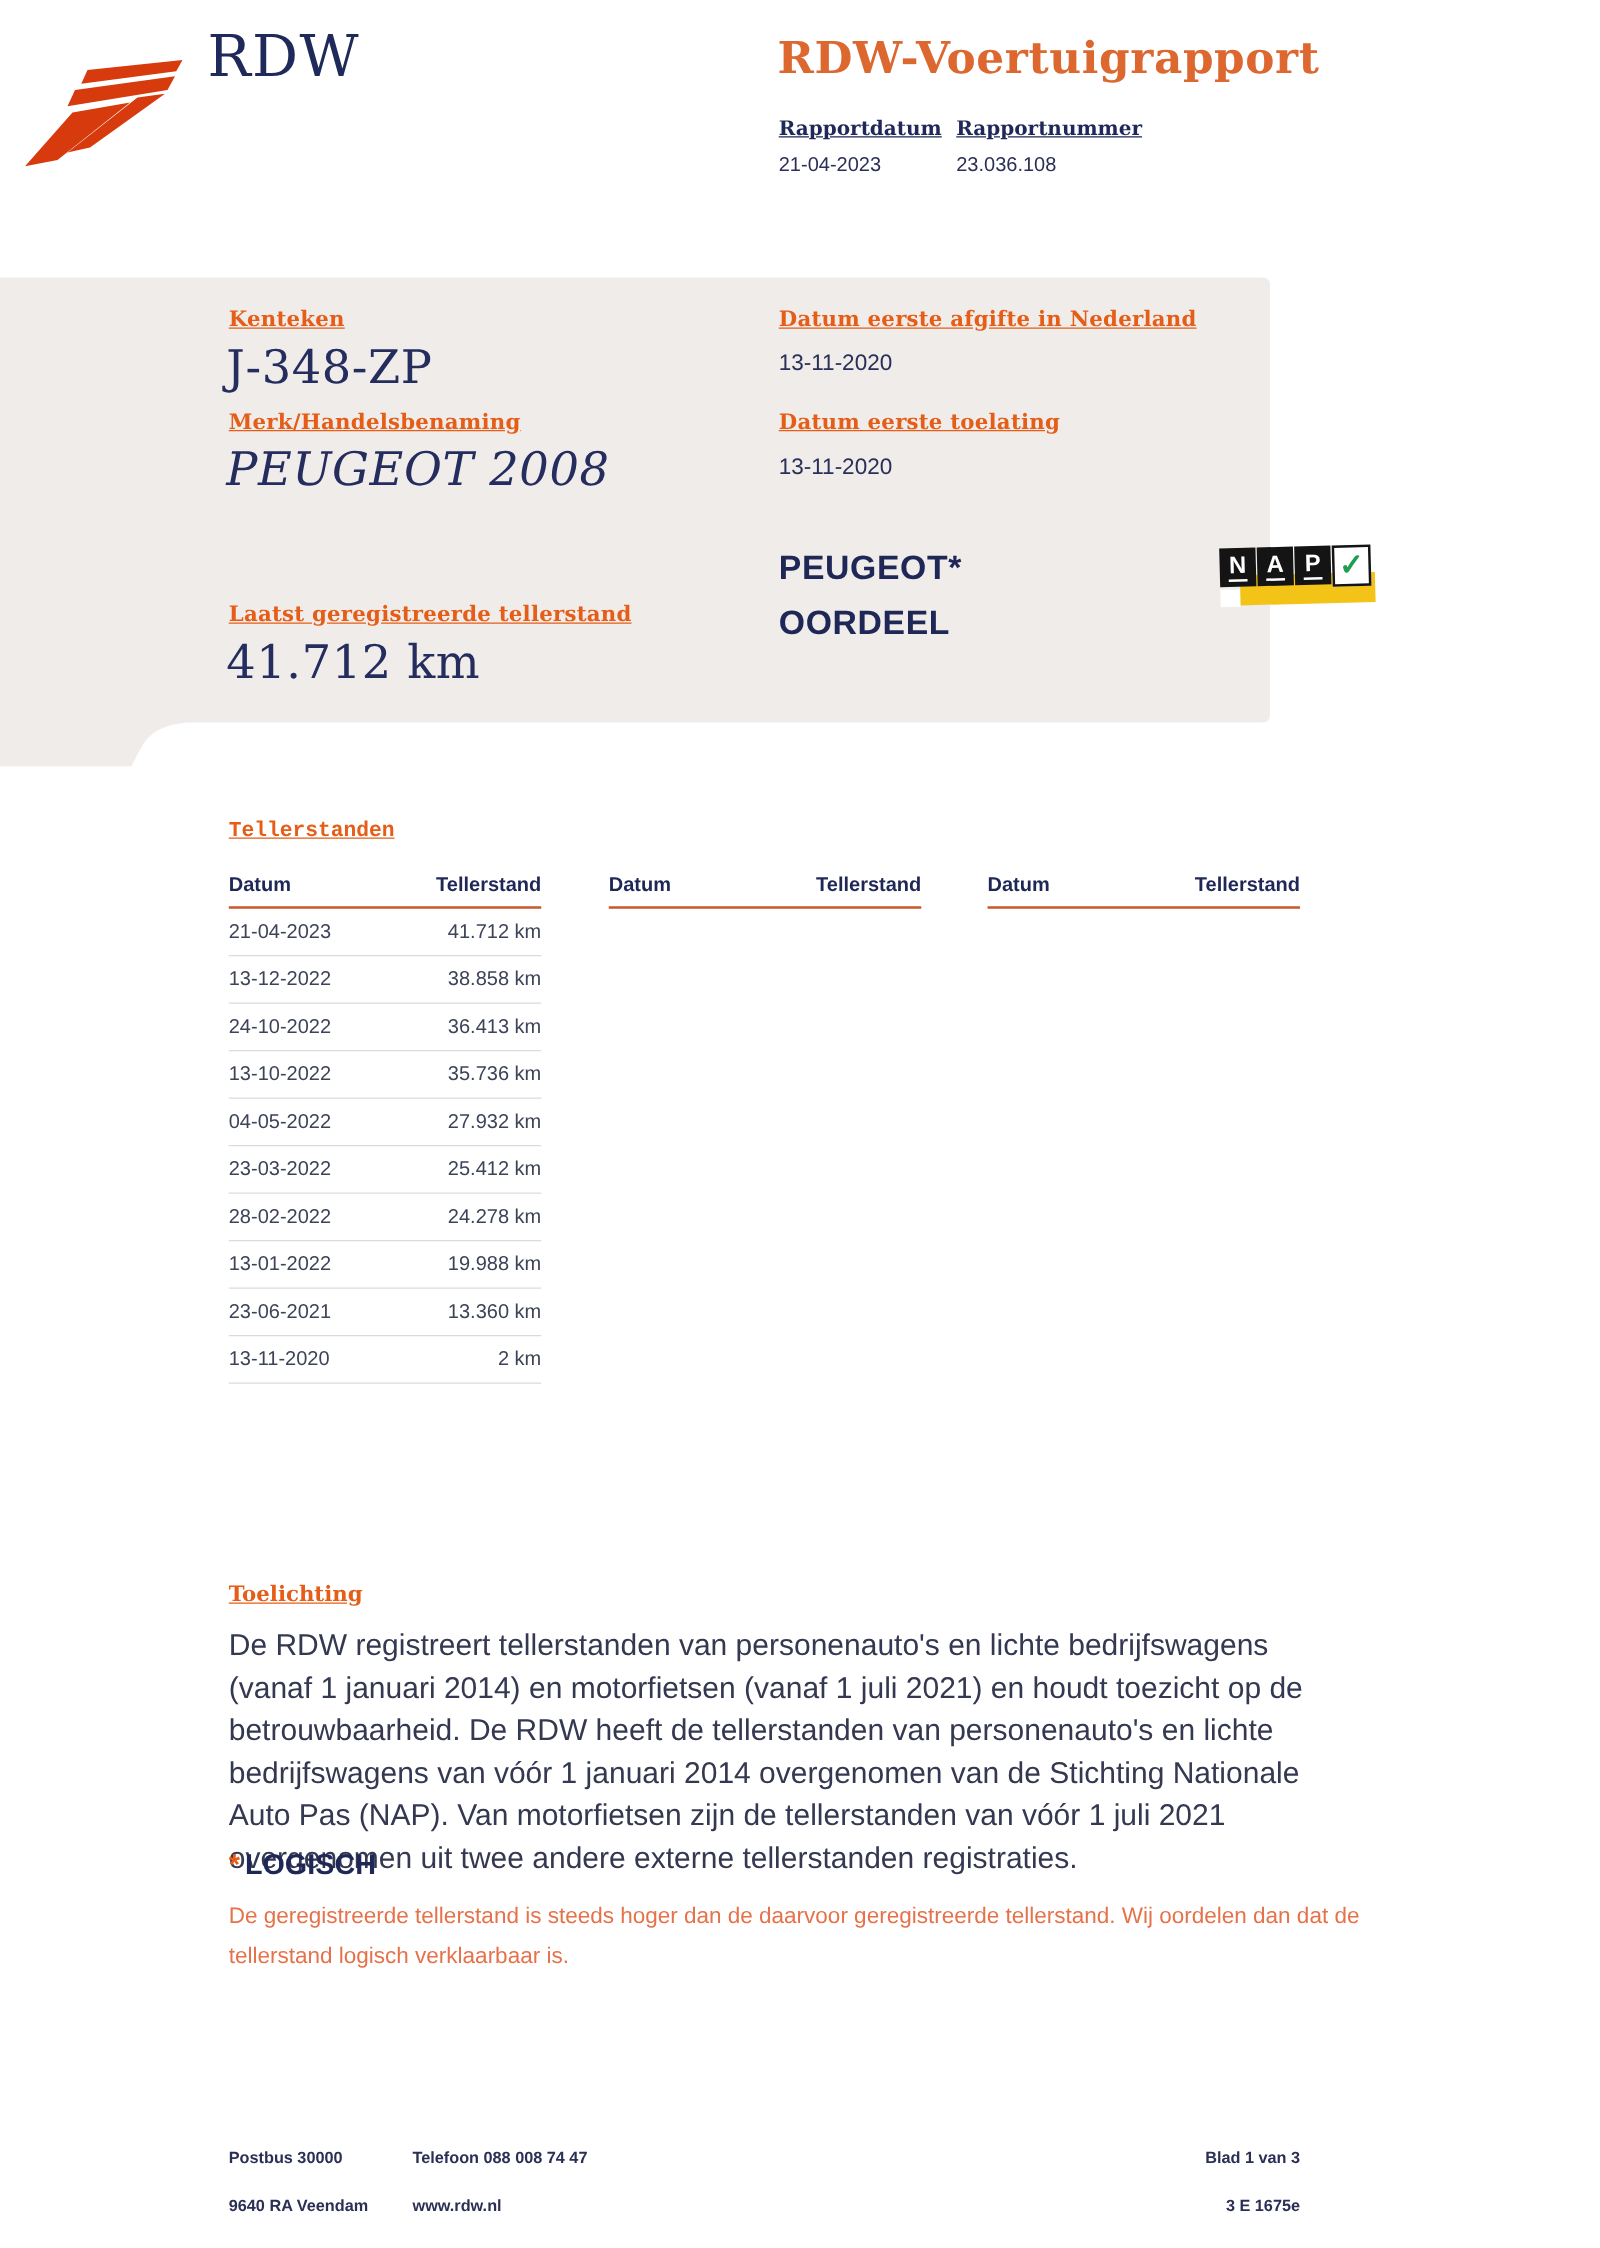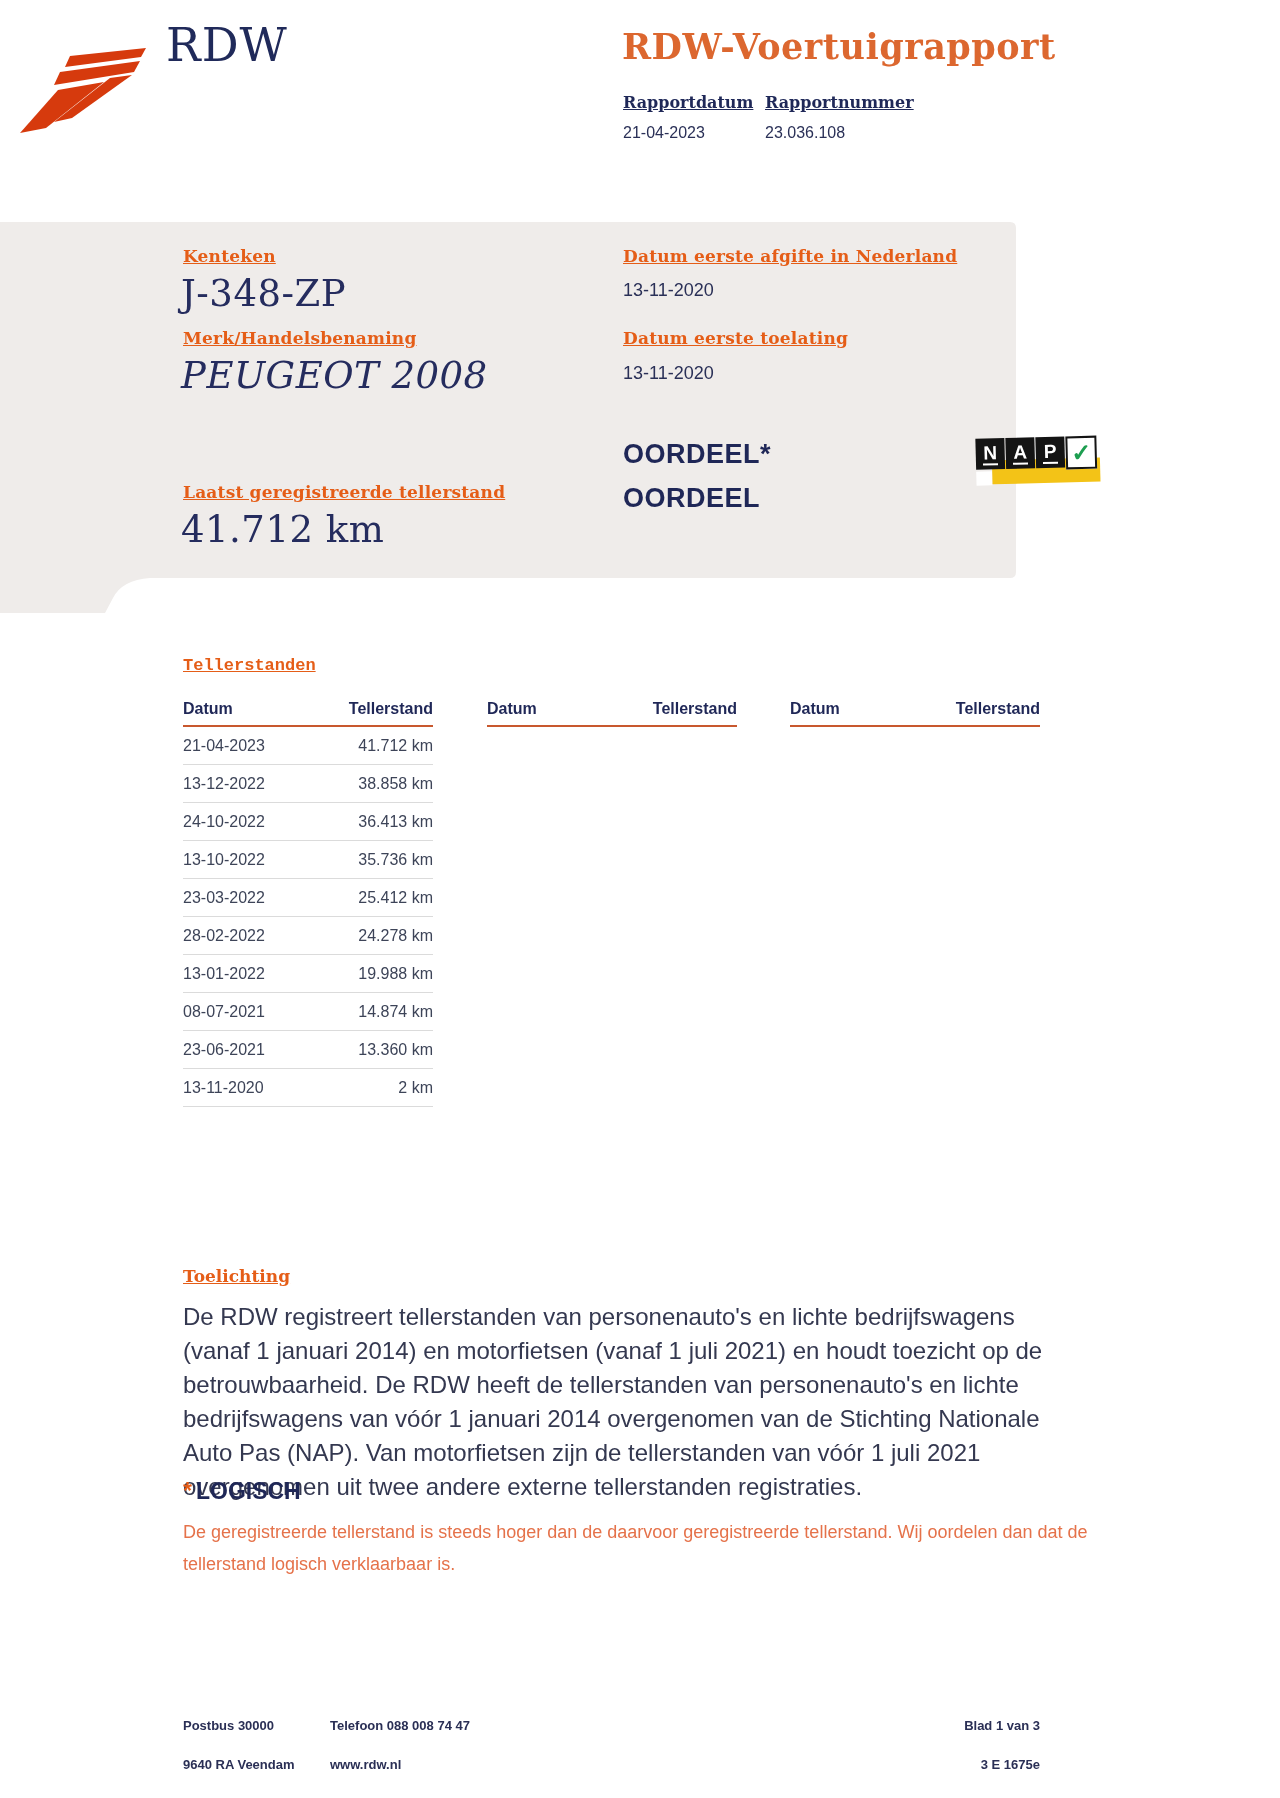--- a/index.html
+++ b/index.html
@@ -133,21 +133,21 @@
   <div class="abs big-value" style="left:181px;top:354px;font-style:italic;">PEUGEOT 2008</div>
   <div class="abs orange-label" style="left:183px;top:482px;">Laatst geregistreerde tellerstand</div>
   <div class="abs big-value" style="left:181px;top:508px;">41.712 km</div>
 
   <div class="abs orange-label" style="left:623px;top:246px;">Datum eerste afgifte in Nederland</div>
   <div class="abs mid-value" style="left:623px;top:280px;">13-11-2020</div>
   <div class="abs orange-label" style="left:623px;top:328px;">Datum eerste toelating</div>
   <div class="abs mid-value" style="left:623px;top:363px;">13-11-2020</div>
 
   <div class="abs oordeel" style="left:623px;top:432px;">
-    <div>OORDEEL*</div>
+    <div>PEUGEOT*</div>
     <div>OORDEEL</div>
   </div>
 
   <div class="abs nap">
     <div class="nap-white-sq"></div>
     <div class="nap-yellow"></div>
     <div class="nap-tiles">
       <div class="nap-tile">
         <span class="nap-letter">N</span>
       </div>
@@ -184,40 +184,40 @@
     <div class="trow">
       <span class="tdate">24-10-2022</span>
       <span class="tval">36.413 km</span>
     </div>
 
     <div class="trow">
       <span class="tdate">13-10-2022</span>
       <span class="tval">35.736 km</span>
     </div>
 
+    <div class="trow">
+      <span class="tdate">04-05-2022</span>
+      <span class="tval">27.932 km</span>
+    </div>
 
     <div class="trow">
       <span class="tdate">23-03-2022</span>
       <span class="tval">25.412 km</span>
     </div>
 
     <div class="trow">
       <span class="tdate">28-02-2022</span>
       <span class="tval">24.278 km</span>
     </div>
 
     <div class="trow">
       <span class="tdate">13-01-2022</span>
       <span class="tval">19.988 km</span>
     </div>
 
-    <div class="trow">
-      <span class="tdate">08-07-2021</span>
-      <span class="tval">14.874 km</span>
-    </div>
 
     <div class="trow">
       <span class="tdate">23-06-2021</span>
       <span class="tval">13.360 km</span>
     </div>
 
     <div class="trow">
       <span class="tdate">13-11-2020</span>
       <span class="tval">2 km</span>
     </div>

